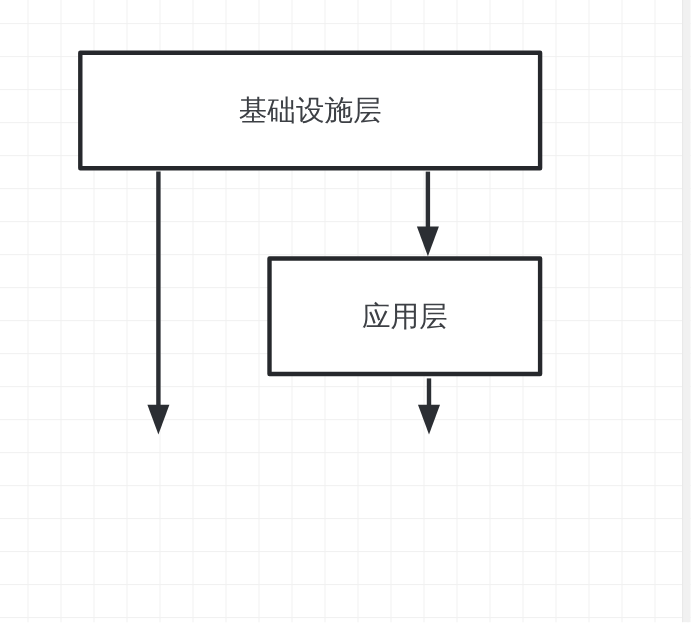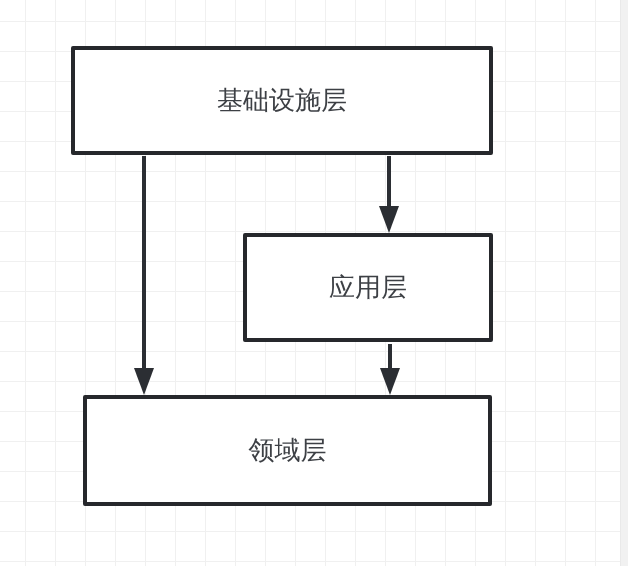--- a/index.html
+++ b/index.html
@@ -61,23 +61,20 @@
 <div class="canvas">
 
   <div class="node node-infrastructure">
     <span>基础设施层</span>
   </div>
 
   <div class="node node-application">
     <span>应用层</span>
   </div>
 
-  <div class="node node-domain">
-    <span>领域层</span>
-  </div>
 
   <svg class="edges-overlay" width="628" height="566" viewBox="0 0 628 566" xmlns="http://www.w3.org/2000/svg">
 
     <g>
       <line x1="144" y1="156" x2="144" y2="372" stroke="#2b2e33" stroke-width="4"></line>
       <polygon points="134,368 154,368 144,395" fill="#2b2e33"></polygon>
     </g>
 
     <g>
       <line x1="389" y1="156" x2="389" y2="210" stroke="#2b2e33" stroke-width="4"></line>

